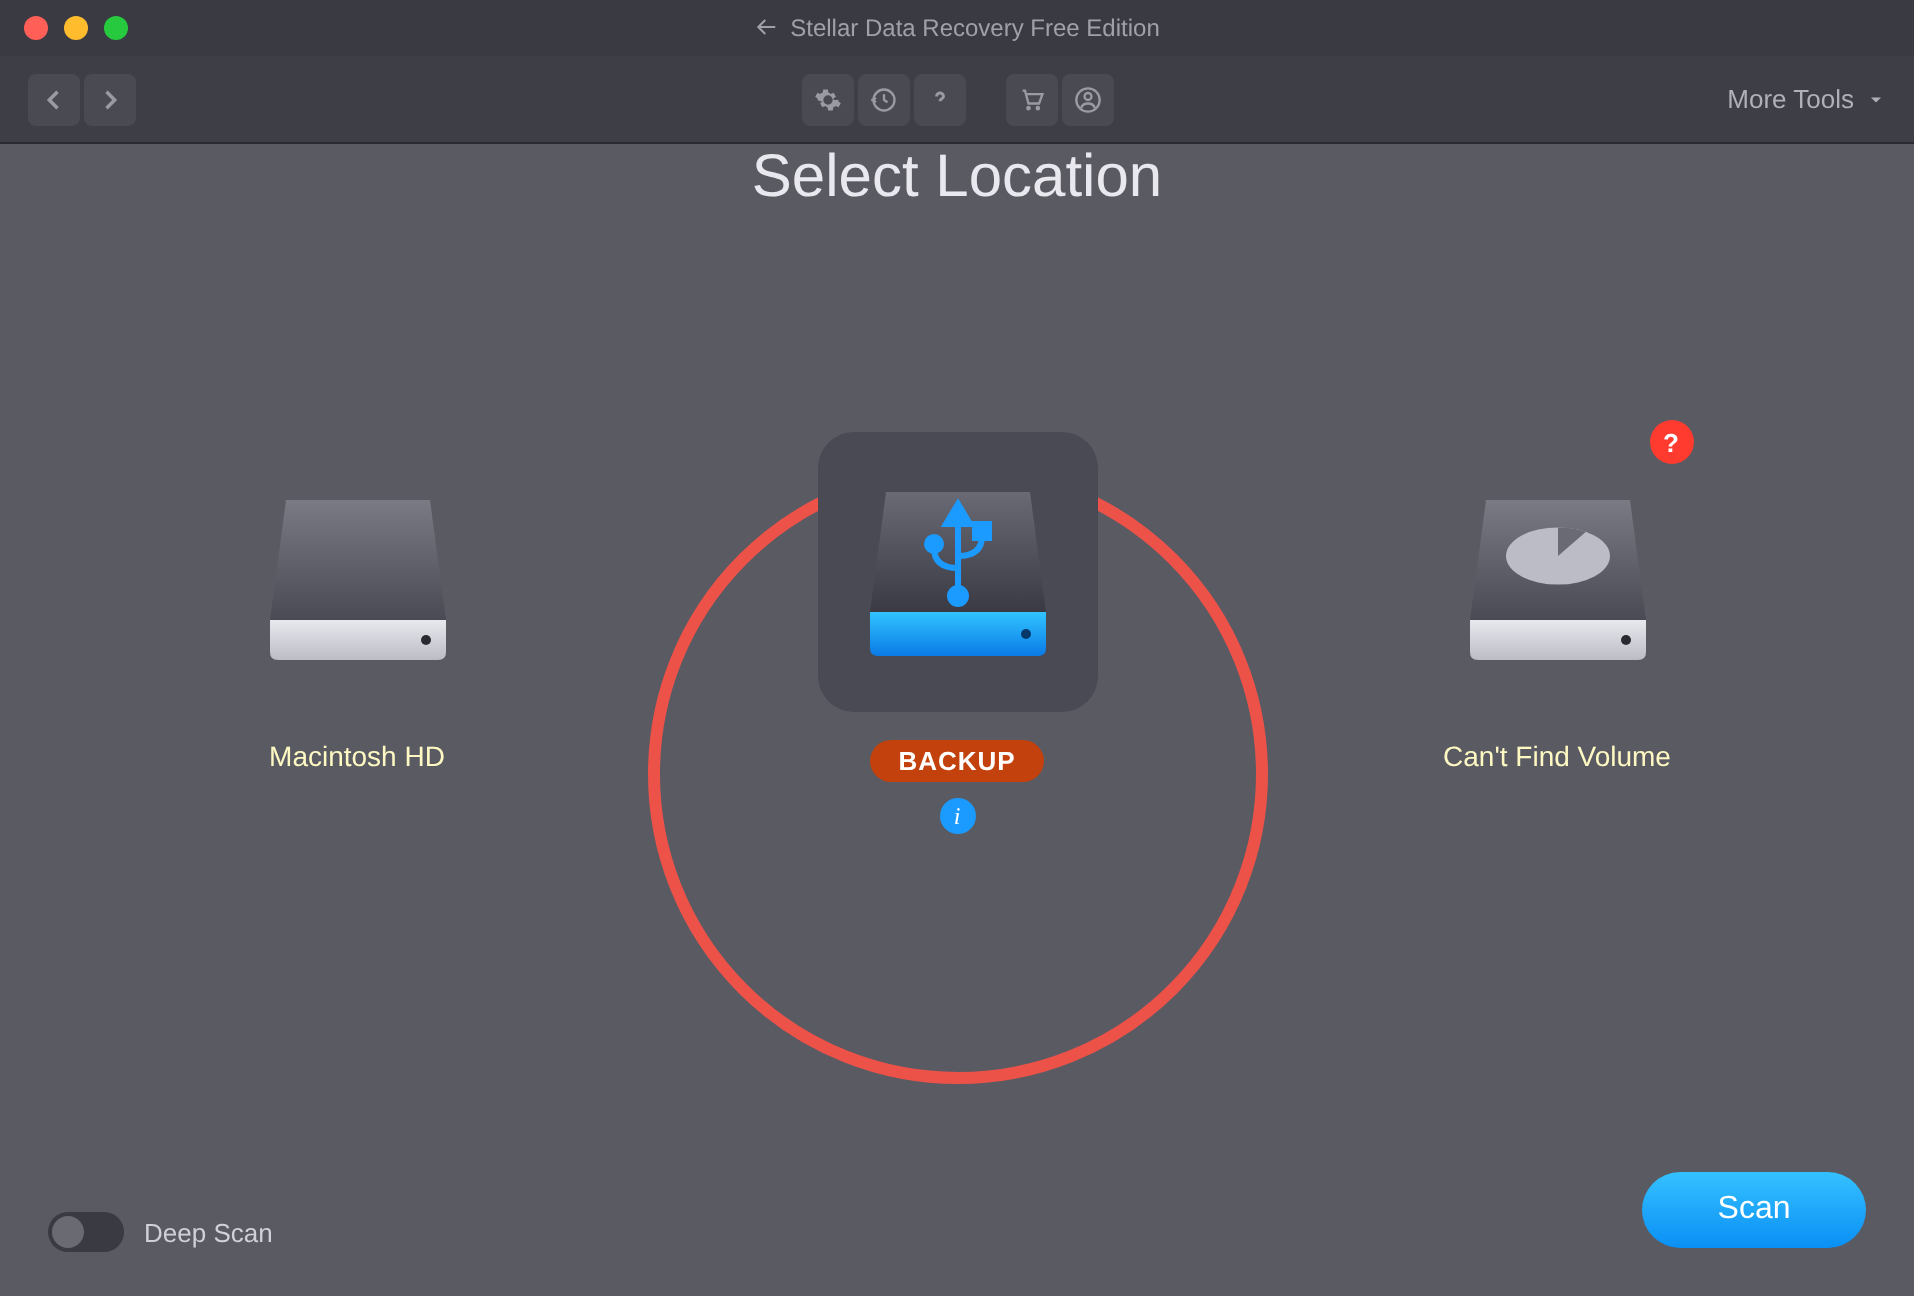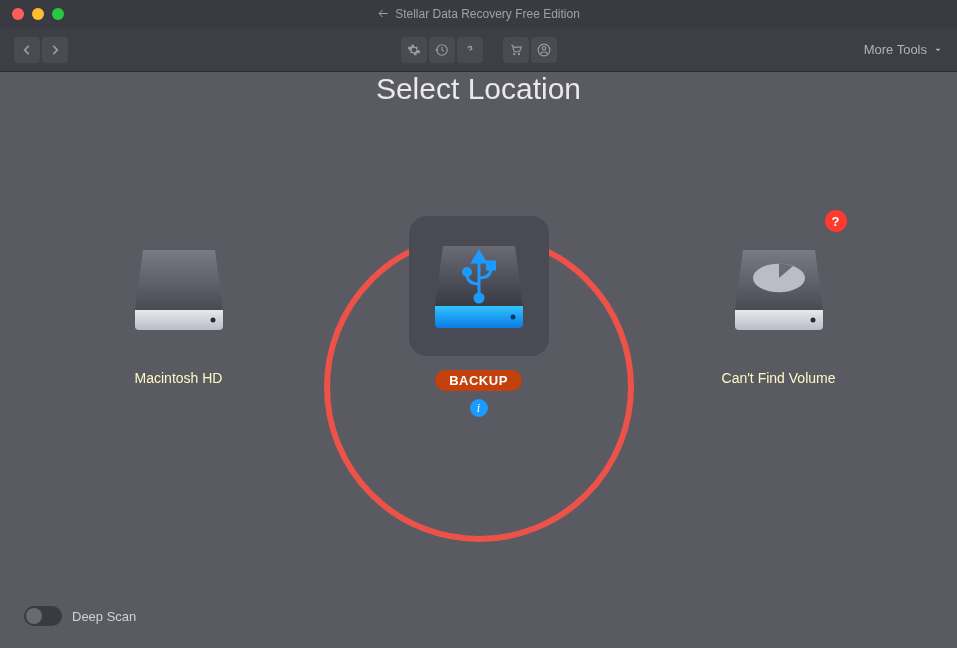--- a/index.html
+++ b/index.html
@@ -354,14 +354,15 @@
 
   </div>
 
   <div class="footer">
     <div class="deep-scan">
       <div class="toggle">
         <div class="toggle-knob"></div>
       </div>
       <span>Deep Scan</span>
     </div>
+    <button class="scan-btn">Scan</button>
   </div>
 </div>
 
 </body></html>

